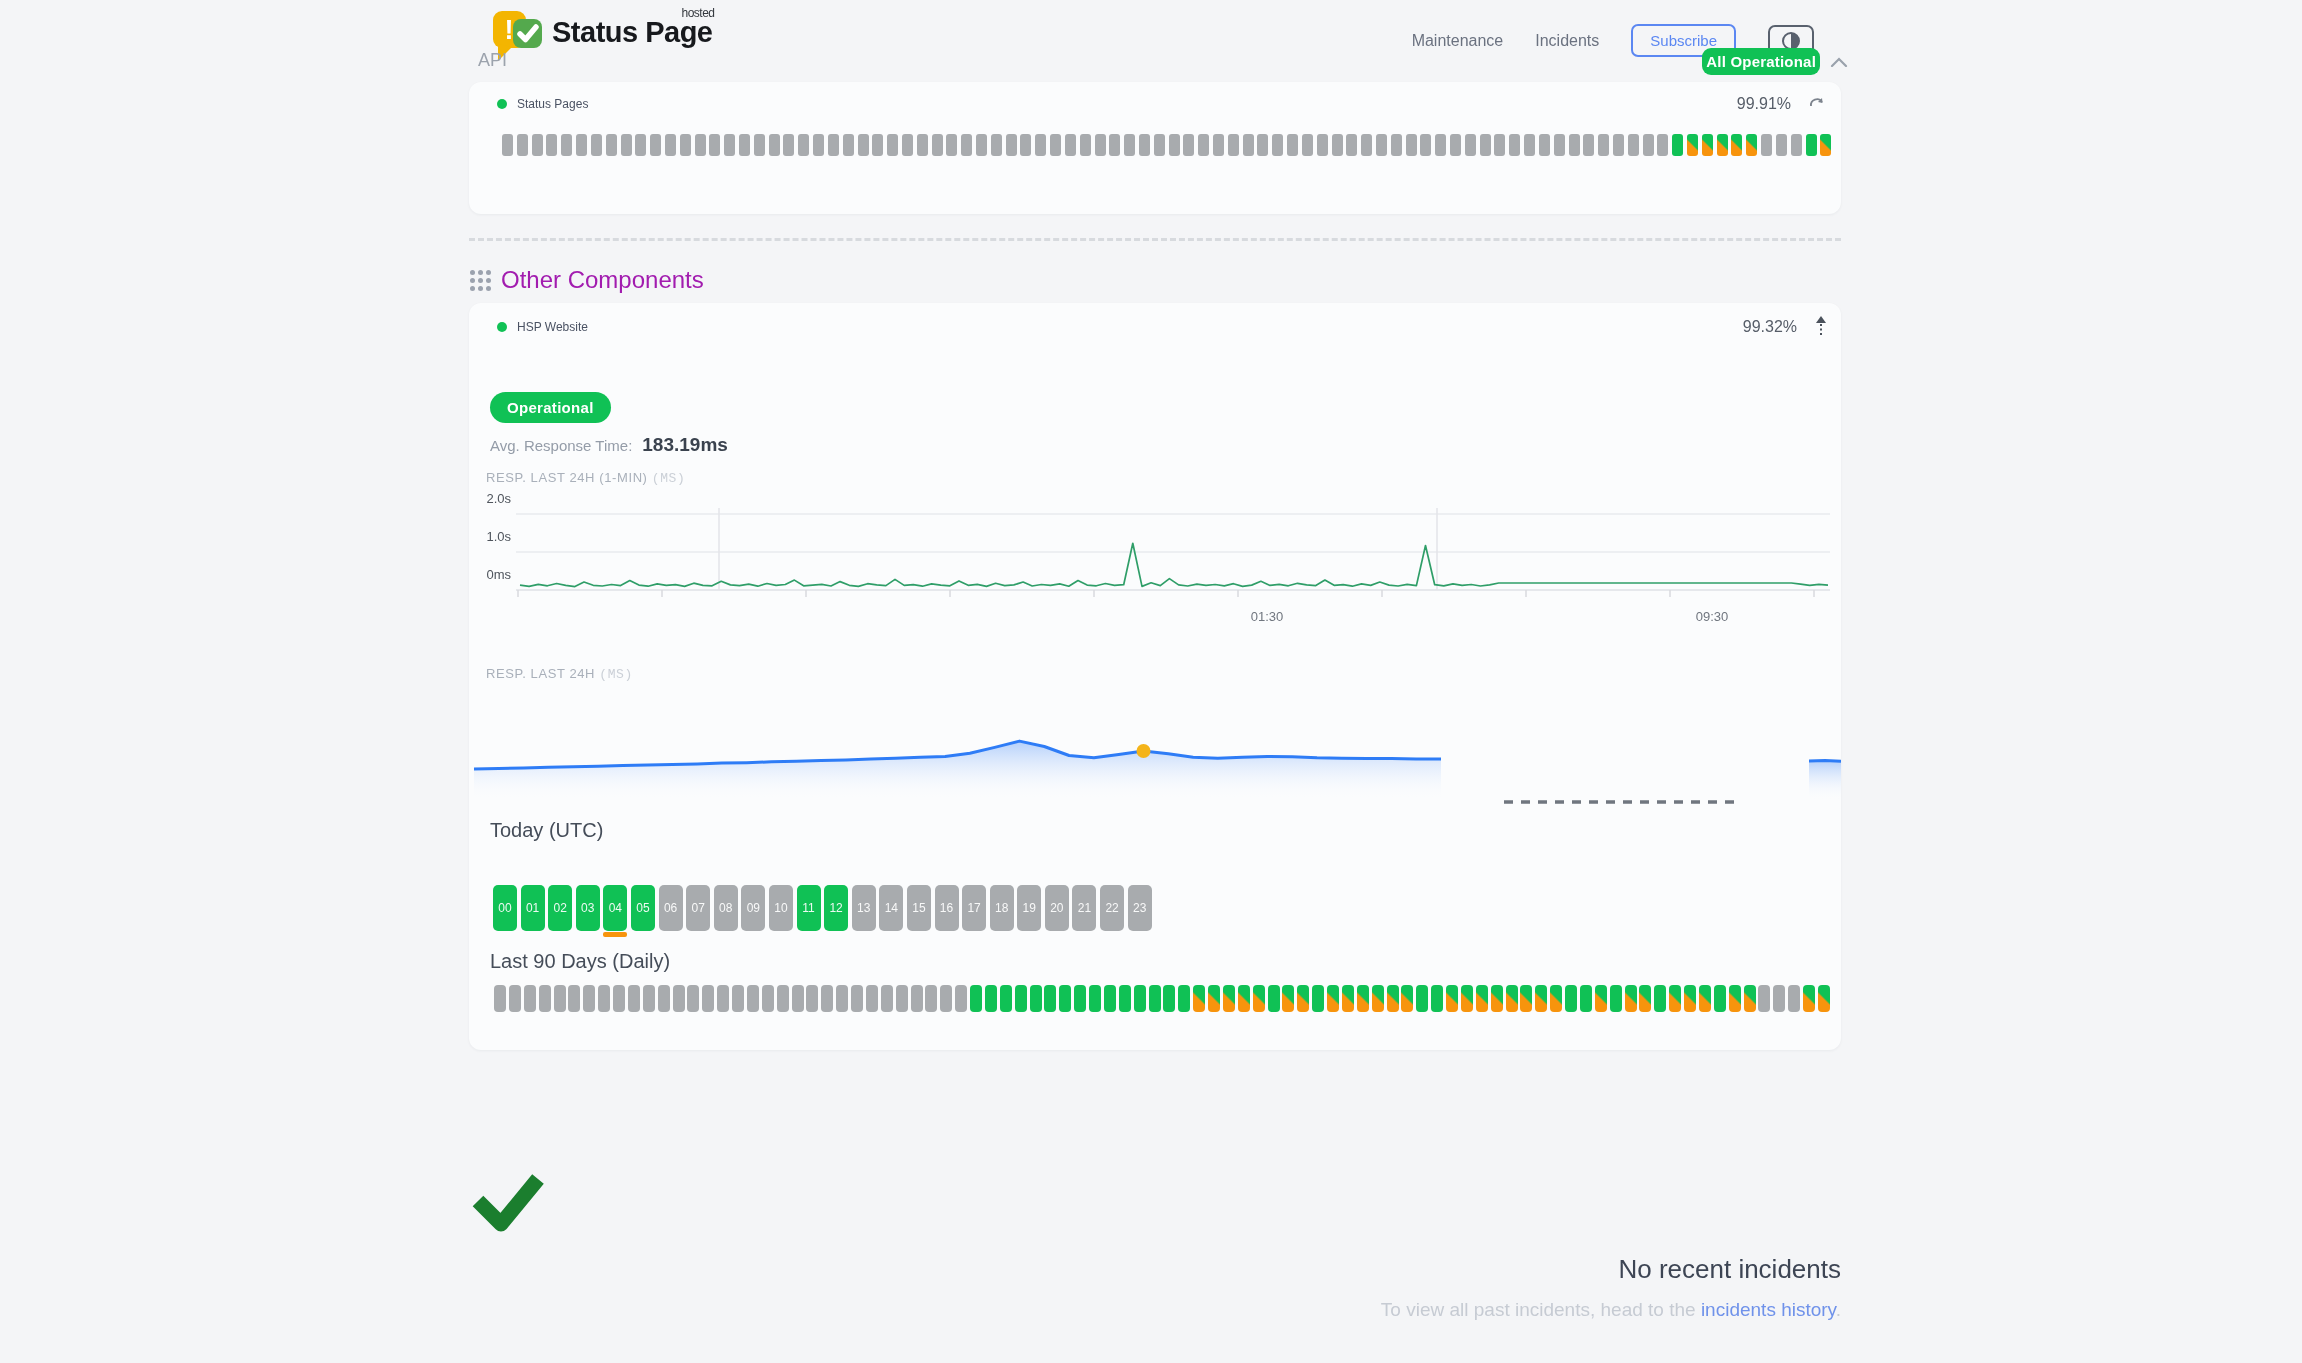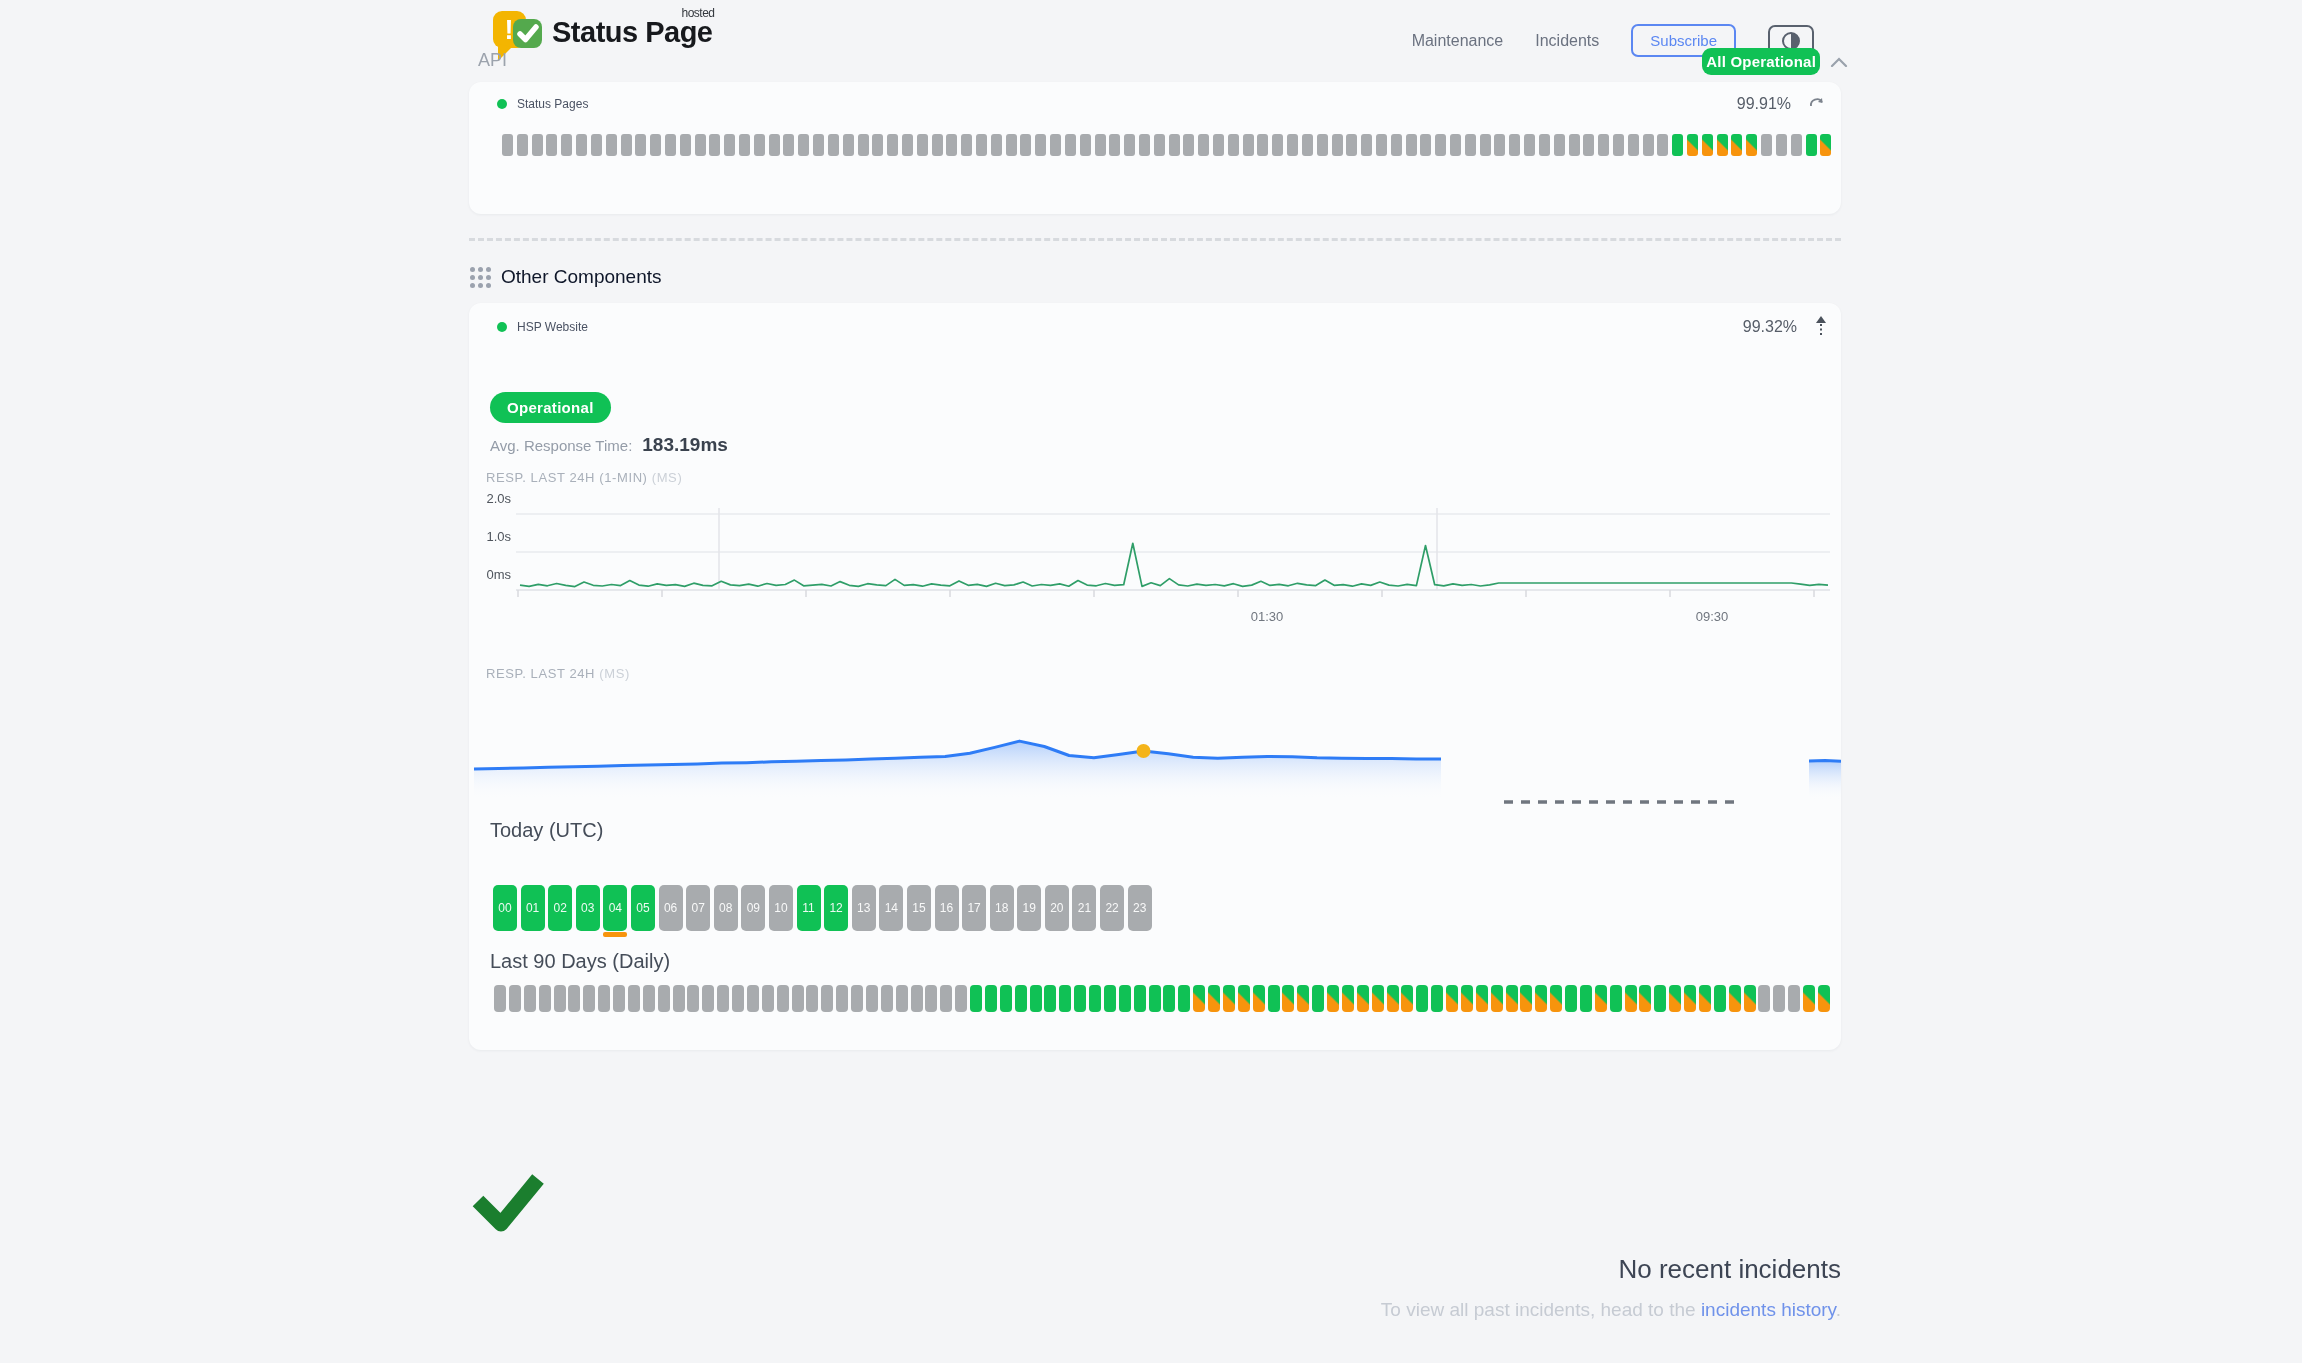--- a/index.html
+++ b/index.html
@@ -57,32 +57,32 @@
   .strip-90  .u-bar { width:12px; border-radius:4px; }
   .u-gray  { background:#a8abae; }
   .u-green { background:#10c155; }
   .u-split { background:linear-gradient(45deg,#f7940d 0 47%,#10c155 53%); }
 
   .dashed-sep { left:469px; top:238px; width:1372px; border-top:3px dashed #d7dade; }
 
   .oc-header { left:470px; top:266px; display:flex; align-items:center; gap:10px; }
   .grid-icon { display:grid; grid-template-columns:repeat(3,5px); grid-gap:3px; }
   .grid-icon span { width:5px; height:5px; border-radius:50%; background:#9ba2ae; }
-  .oc-title { font-size:19px; color:#0f172a; }
+  .oc-title { font-size:24px; color:#a21caf; }
 
   .pill-operational {
     position:absolute; left:21px; top:89px; background:#10c155; color:#fff;
     font-size:15px; font-weight:bold; padding:7px 17px; border-radius:17px; letter-spacing:0.3px;
   }
   .avg-row { position:absolute; left:21px; top:131px; display:flex; align-items:baseline; gap:10px; }
   .avg-label { font-size:15px; color:#949ca8; }
   .avg-value { font-size:19px; font-weight:bold; color:#3a424e; }
 
   .chart-label { position:absolute; left:17px; font-size:13px; color:#a9b0ba; letter-spacing:0.6px; }
-  .chart-label .unit { color:#cbd0d7; }
+  .chart-label .unit { color:#cbd0d7;font-family:Liberation Mono, monospace; }
   .lbl-minute { top:167px; }
   .lbl-daily  { top:363px; }
 
   .ytick { position:absolute; width:40px; text-align:right; font-size:13px; color:#4e545c; }
   .xtick { position:absolute; font-size:13px; color:#70767f; transform:translateX(-50%); }
 
   .today-title, .l90-title { position:absolute; left:21px; font-size:20px; color:#454d59; }
   .today-title { top:516px; }
   .l90-title   { top:647px; }
 

